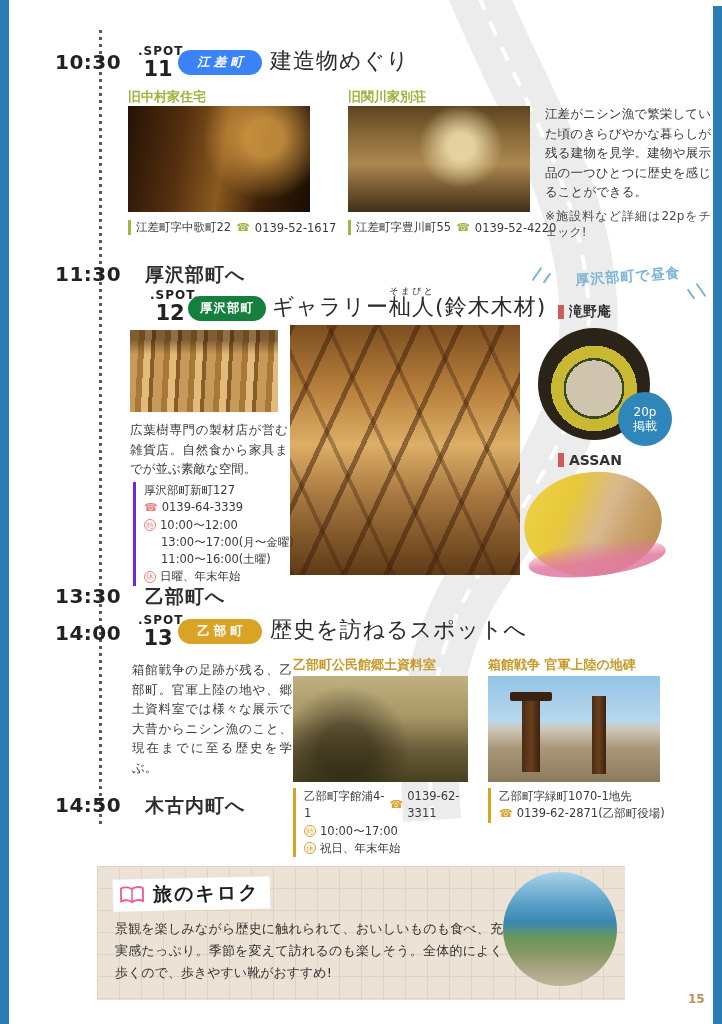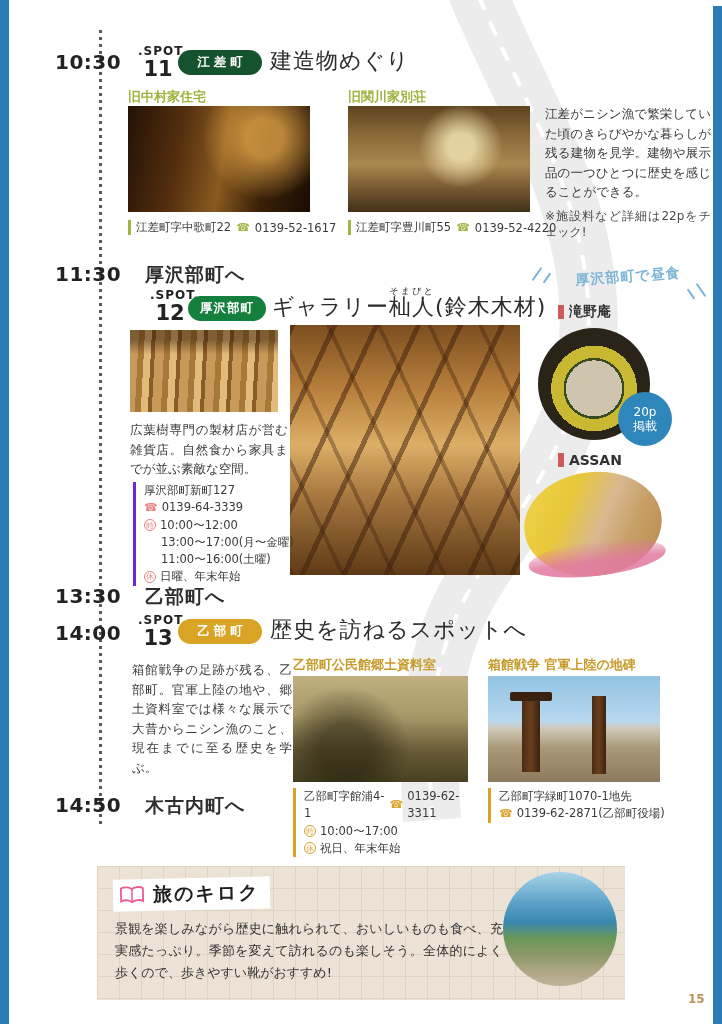--- a/index.html
+++ b/index.html
@@ -29,21 +29,21 @@
   .transfer { position:absolute; left:145px; font-size:19px; font-weight:600; color:#2e2e2e; letter-spacing:1px; }
 
   
   .spot-tag { position:absolute; text-align:center; width:40px; }
   .spot-tag .tag-word { display:block; font-size:12px; letter-spacing:1px; color:#222; font-weight:bold; }
   .spot-tag .tag-num { display:block; font-size:21px; font-weight:bold; color:#222; line-height:1; margin-top:1px; }
   .badge {
     position:absolute; height:25px; border-radius:13px; color:#fff;
     font-size:12.5px; font-weight:600; display:flex; align-items:center; justify-content:center;
   }
-  .badge-green { background:#14532d; }
+  .badge-green { background:#3b82f6;font-style:italic; }
   .badge-pink { background:#15803d; }
   .badge-gold { background:#d9a326; }
   .spot-title { position:absolute; font-size:22px; font-weight:500; color:#2b2b2b; letter-spacing:1px; }
   .spot-title rt { font-size:9px; letter-spacing:2px; }
 
   
   .photo { position:absolute; }
   .caption { position:absolute; font-size:13px; font-weight:600; }
   .cap-green { color:#9fb23c; }
   .cap-gold { color:#c79a2a; }

